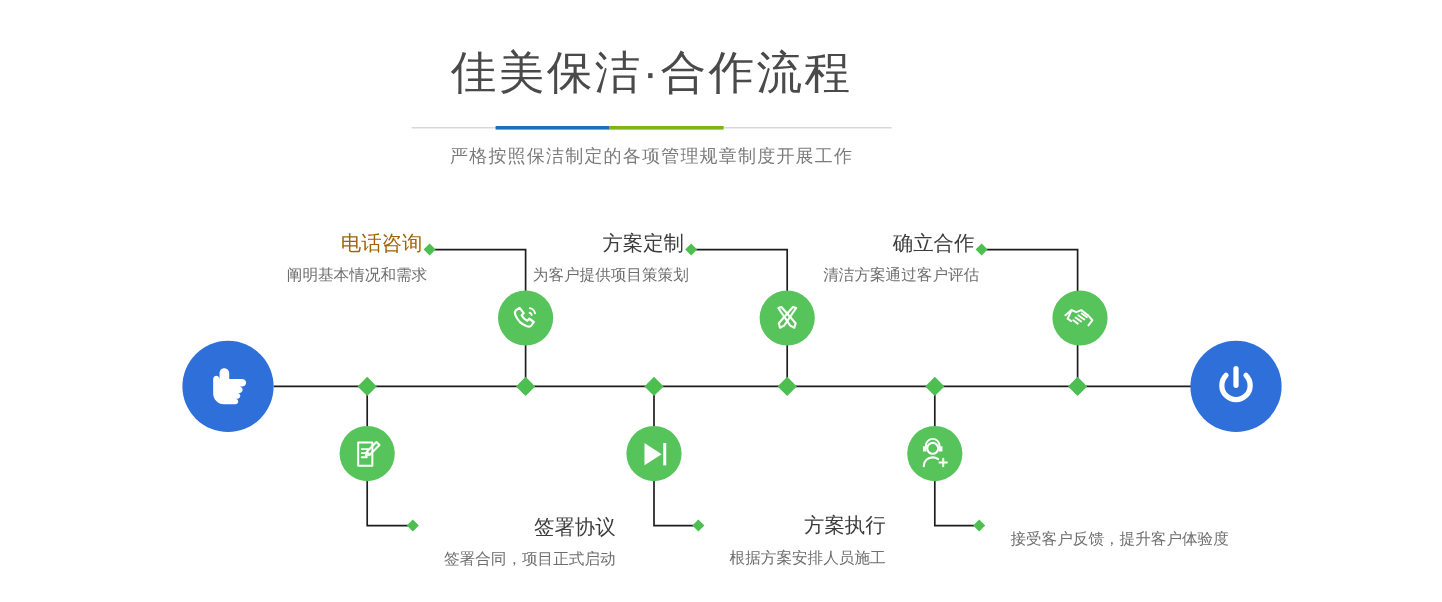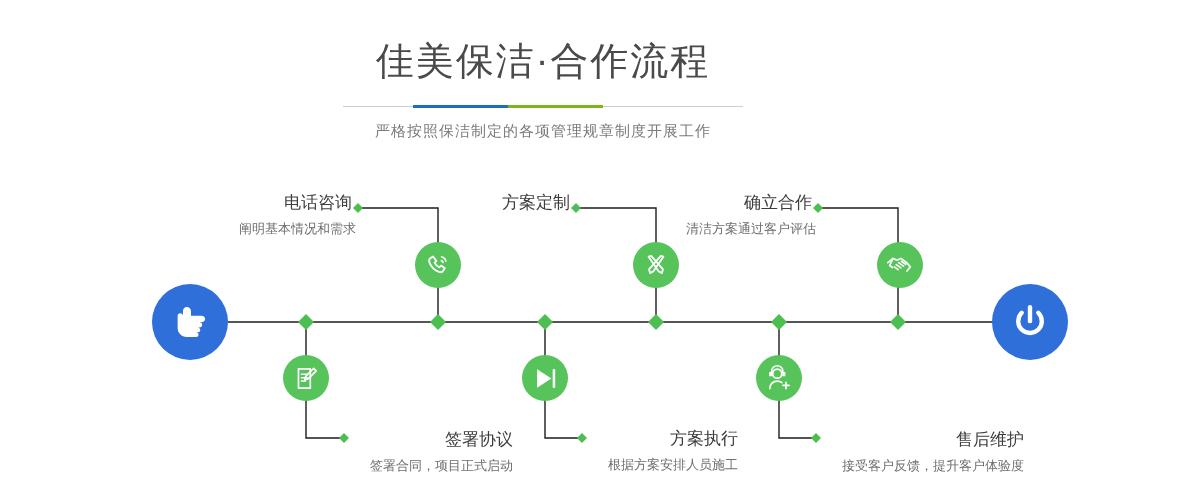--- a/index.html
+++ b/index.html
@@ -160,42 +160,42 @@
       <svg width="28" height="28" viewBox="0 0 32 32">
         <circle cx="14" cy="11" r="5.2" fill="none" stroke="#ffffff" stroke-width="2"></circle>
         <path fill="none" stroke="#ffffff" stroke-width="2" stroke-linecap="round" d="M5.5 28 c0-5 3.8-8.4 8.5-8.4 2 0 3.8.6 5.2 1.6"></path>
         <path fill="none" stroke="#ffffff" stroke-width="1.8" stroke-linecap="round" d="M20.5 9.5 v-1 a6.5 6.5 0 0 0-13 0 v1"></path>
         <path fill="none" stroke="#ffffff" stroke-width="1.8" stroke-linecap="round" d="M20.8 10 h1.6 v3.2 h-1.6 z M5.6 10 h1.6 v3.2 H5.6 z"></path>
         <path stroke="#ffffff" stroke-width="2" stroke-linecap="round" d="M24 21 v7 M20.5 24.5 h7"></path>
       </svg>
     </div>
 
     <div class="lbl top" style="left:0;top:44px;width:352px;">
-      <span class="t" style="color: #404040;">电话咨询</span>
+      <span class="t" style="color: #a16207;">电话咨询</span>
       <span class="d" style="color: rgb(110, 110, 110);">阐明基本情况和需求</span>
     </div>
 
     <div class="lbl top" style="left:0;top:44px;width:570px;">
       <span class="t" style="color: rgb(60, 60, 60); padding-left: 32px;">方案定制</span>
+      <span class="d" style="color: rgb(110, 110, 110);">为客户提供项目策策划</span>
     </div>
 
     <div class="lbl top" style="left:0;top:44px;width:812px;">
       <span class="t" style="color: rgb(60, 60, 60);">确立合作</span>
       <span class="d" style="color: rgb(110, 110, 110);">清洁方案通过客户评估</span>
     </div>
 
     <div class="lbl bot" style="left:356px;top:281px;">
       <span class="t" style="color: rgb(60, 60, 60);">签署协议</span>
       <span class="d" style="color: rgb(110, 110, 110);">签署合同，项目正式启动</span>
     </div>
 
     <div class="lbl bot" style="left:594px;top:281px;font-family:Liberation Mono, monospace;">
       <span class="t" style="color: rgb(60, 60, 60);">方案执行</span>
       <span class="d" style="color: rgb(110, 110, 110);">根据方案安排人员施工</span>
     </div>
 
     <div class="lbl bot" style="left:828px;top:281px;">
-      <span class="t" style="color: rgb(60, 60, 60);">售后维护</span>
       <span class="d" style="color: rgb(110, 110, 110);">接受客户反馈，提升客户体验度</span>
     </div>
 
   </div>
 </div>
 
 </body></html>

